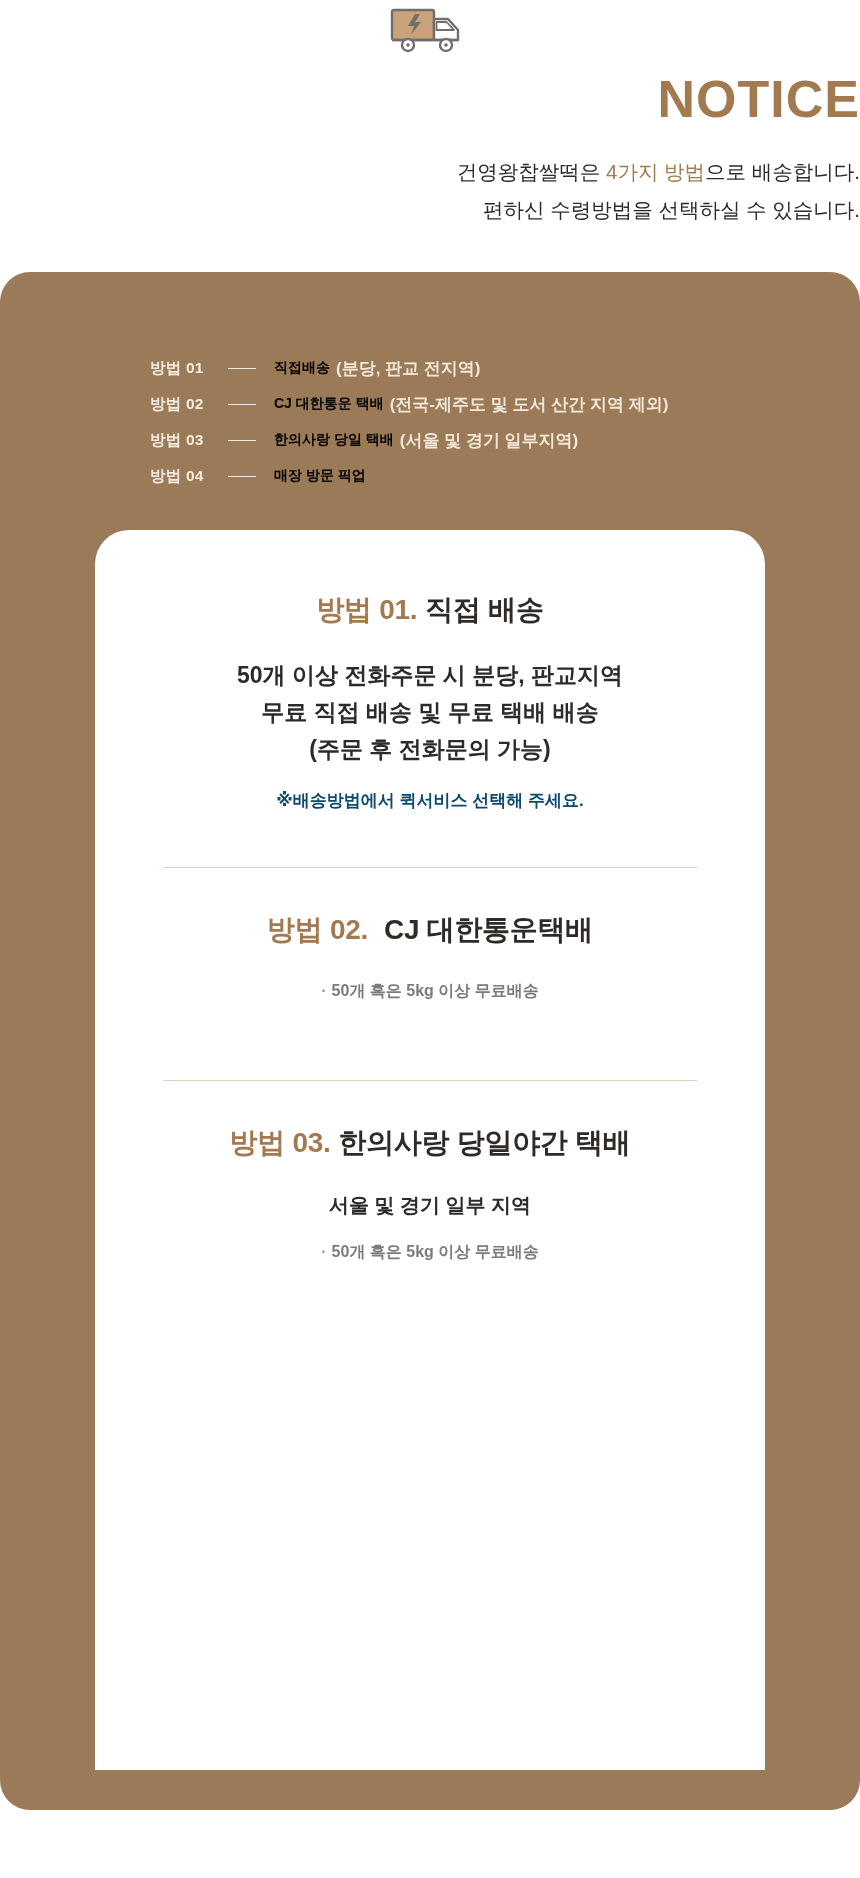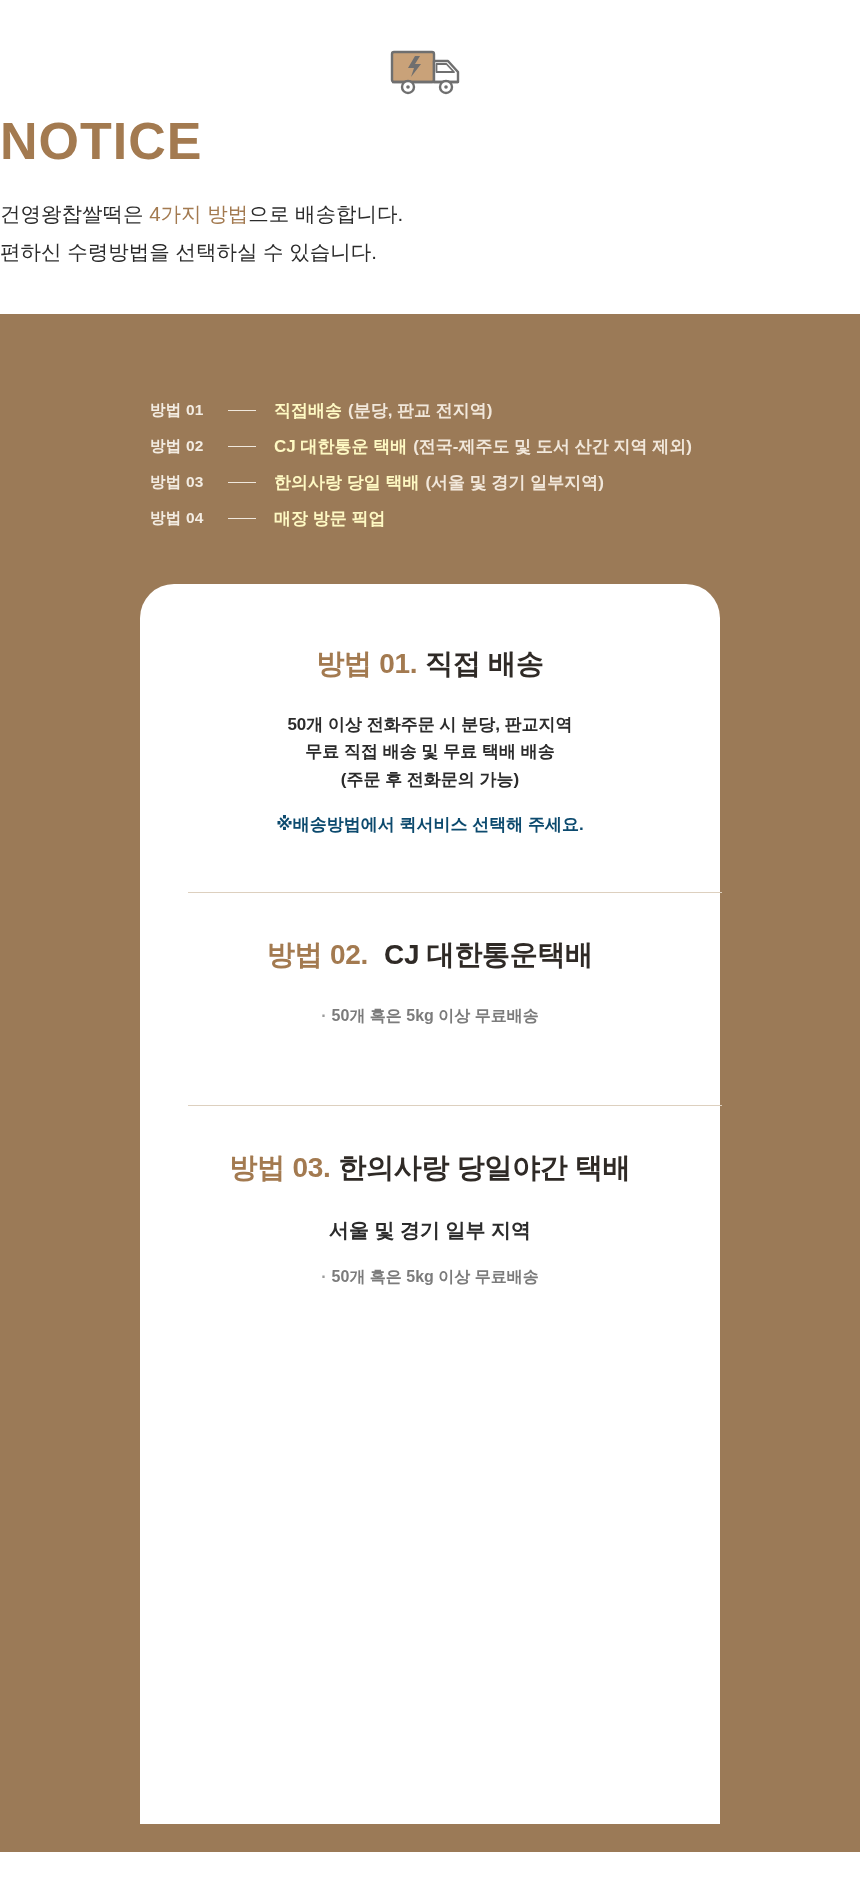--- a/index.html
+++ b/index.html
@@ -6,23 +6,22 @@
   html, body {
     width: 860px;
     background: #ffffff;
     font-family: "Liberation Sans", "DejaVu Sans", sans-serif;
   }
   body { width: 860px; min-height: 1878px; position: relative; }
 
   
   .top-section {
     background: #ffffff;
-    padding-top: 42px;
     padding-bottom: 44px;
-    text-align: left;
+    text-align: right;
   }
   .truck-icon { display: block; margin: 0 auto 14px auto; }
 
   .notice-title {
     font-size: 52px;
     font-weight: 800;
     letter-spacing: 1px;
     color: #a37a50;
     line-height: 1.05;
     margin-bottom: 26px;
@@ -35,20 +34,21 @@
     line-height: 1.85;
   }
   .top-desc .accent { color: #a37a50; }
 
   
   .brown-band {
     background: #9b7a57;
     padding: 78px 0 0 0;
     position: relative;
     min-height: 1538px;
+    border-radius: 30px;
   }
 
   .methods-list {
     width: 560px;
     margin: 0 auto;
     padding-left: 0;
   }
   .method-row {
     display: flex;
     align-items: center;
@@ -62,37 +62,37 @@
     letter-spacing: 0.2px;
   }
   .dash {
     width: 28px;
     height: 1.5px;
     background: #f0e8dd;
     margin: 0 18px 0 6px;
     flex: none;
   }
   .method-label {
-    font-size: 17px;
-    font-weight: 800;
-    color: #fef9c3;
+    font-size: 14px;
+    font-weight: 800;
+    color: #000000;
     white-space: nowrap;
   }
   .method-sub {
     font-size: 17px;
     font-weight: 700;
     color: #f1e7da;
     margin-left: 6px;
     white-space: nowrap;
   }
 
   
   .card {
-    width: 580px;
-    margin: 48px auto 0 auto;
+    width: 670px;
+    margin: 36px auto 0 auto;
     background: #ffffff;
     border-radius: 34px 34px 0 0;
     padding: 62px 48px 40px 48px;
     text-align: center;
     min-height: 1240px;
   }
 
   .block { padding-bottom: 6px; }
 
   .block-head {
@@ -101,21 +101,21 @@
     color: #2f2a26;
     line-height: 1.3;
     margin-bottom: 28px;
     letter-spacing: -0.3px;
   }
   .block-head .num { color: #a37a50; }
   .block-head .gap-sm { display: inline-block; width: 8px; }
   .block-head .gap-lg { display: inline-block; width: 16px; }
 
   .block-main {
-    font-size: 17px;
+    font-size: 23px;
     font-weight: 800;
     color: #2b2b2b;
     line-height: 1.62;
     margin-bottom: 18px;
   }
   .block-main.small {
     font-size: 20px;
     margin-bottom: 16px;
   }
 

